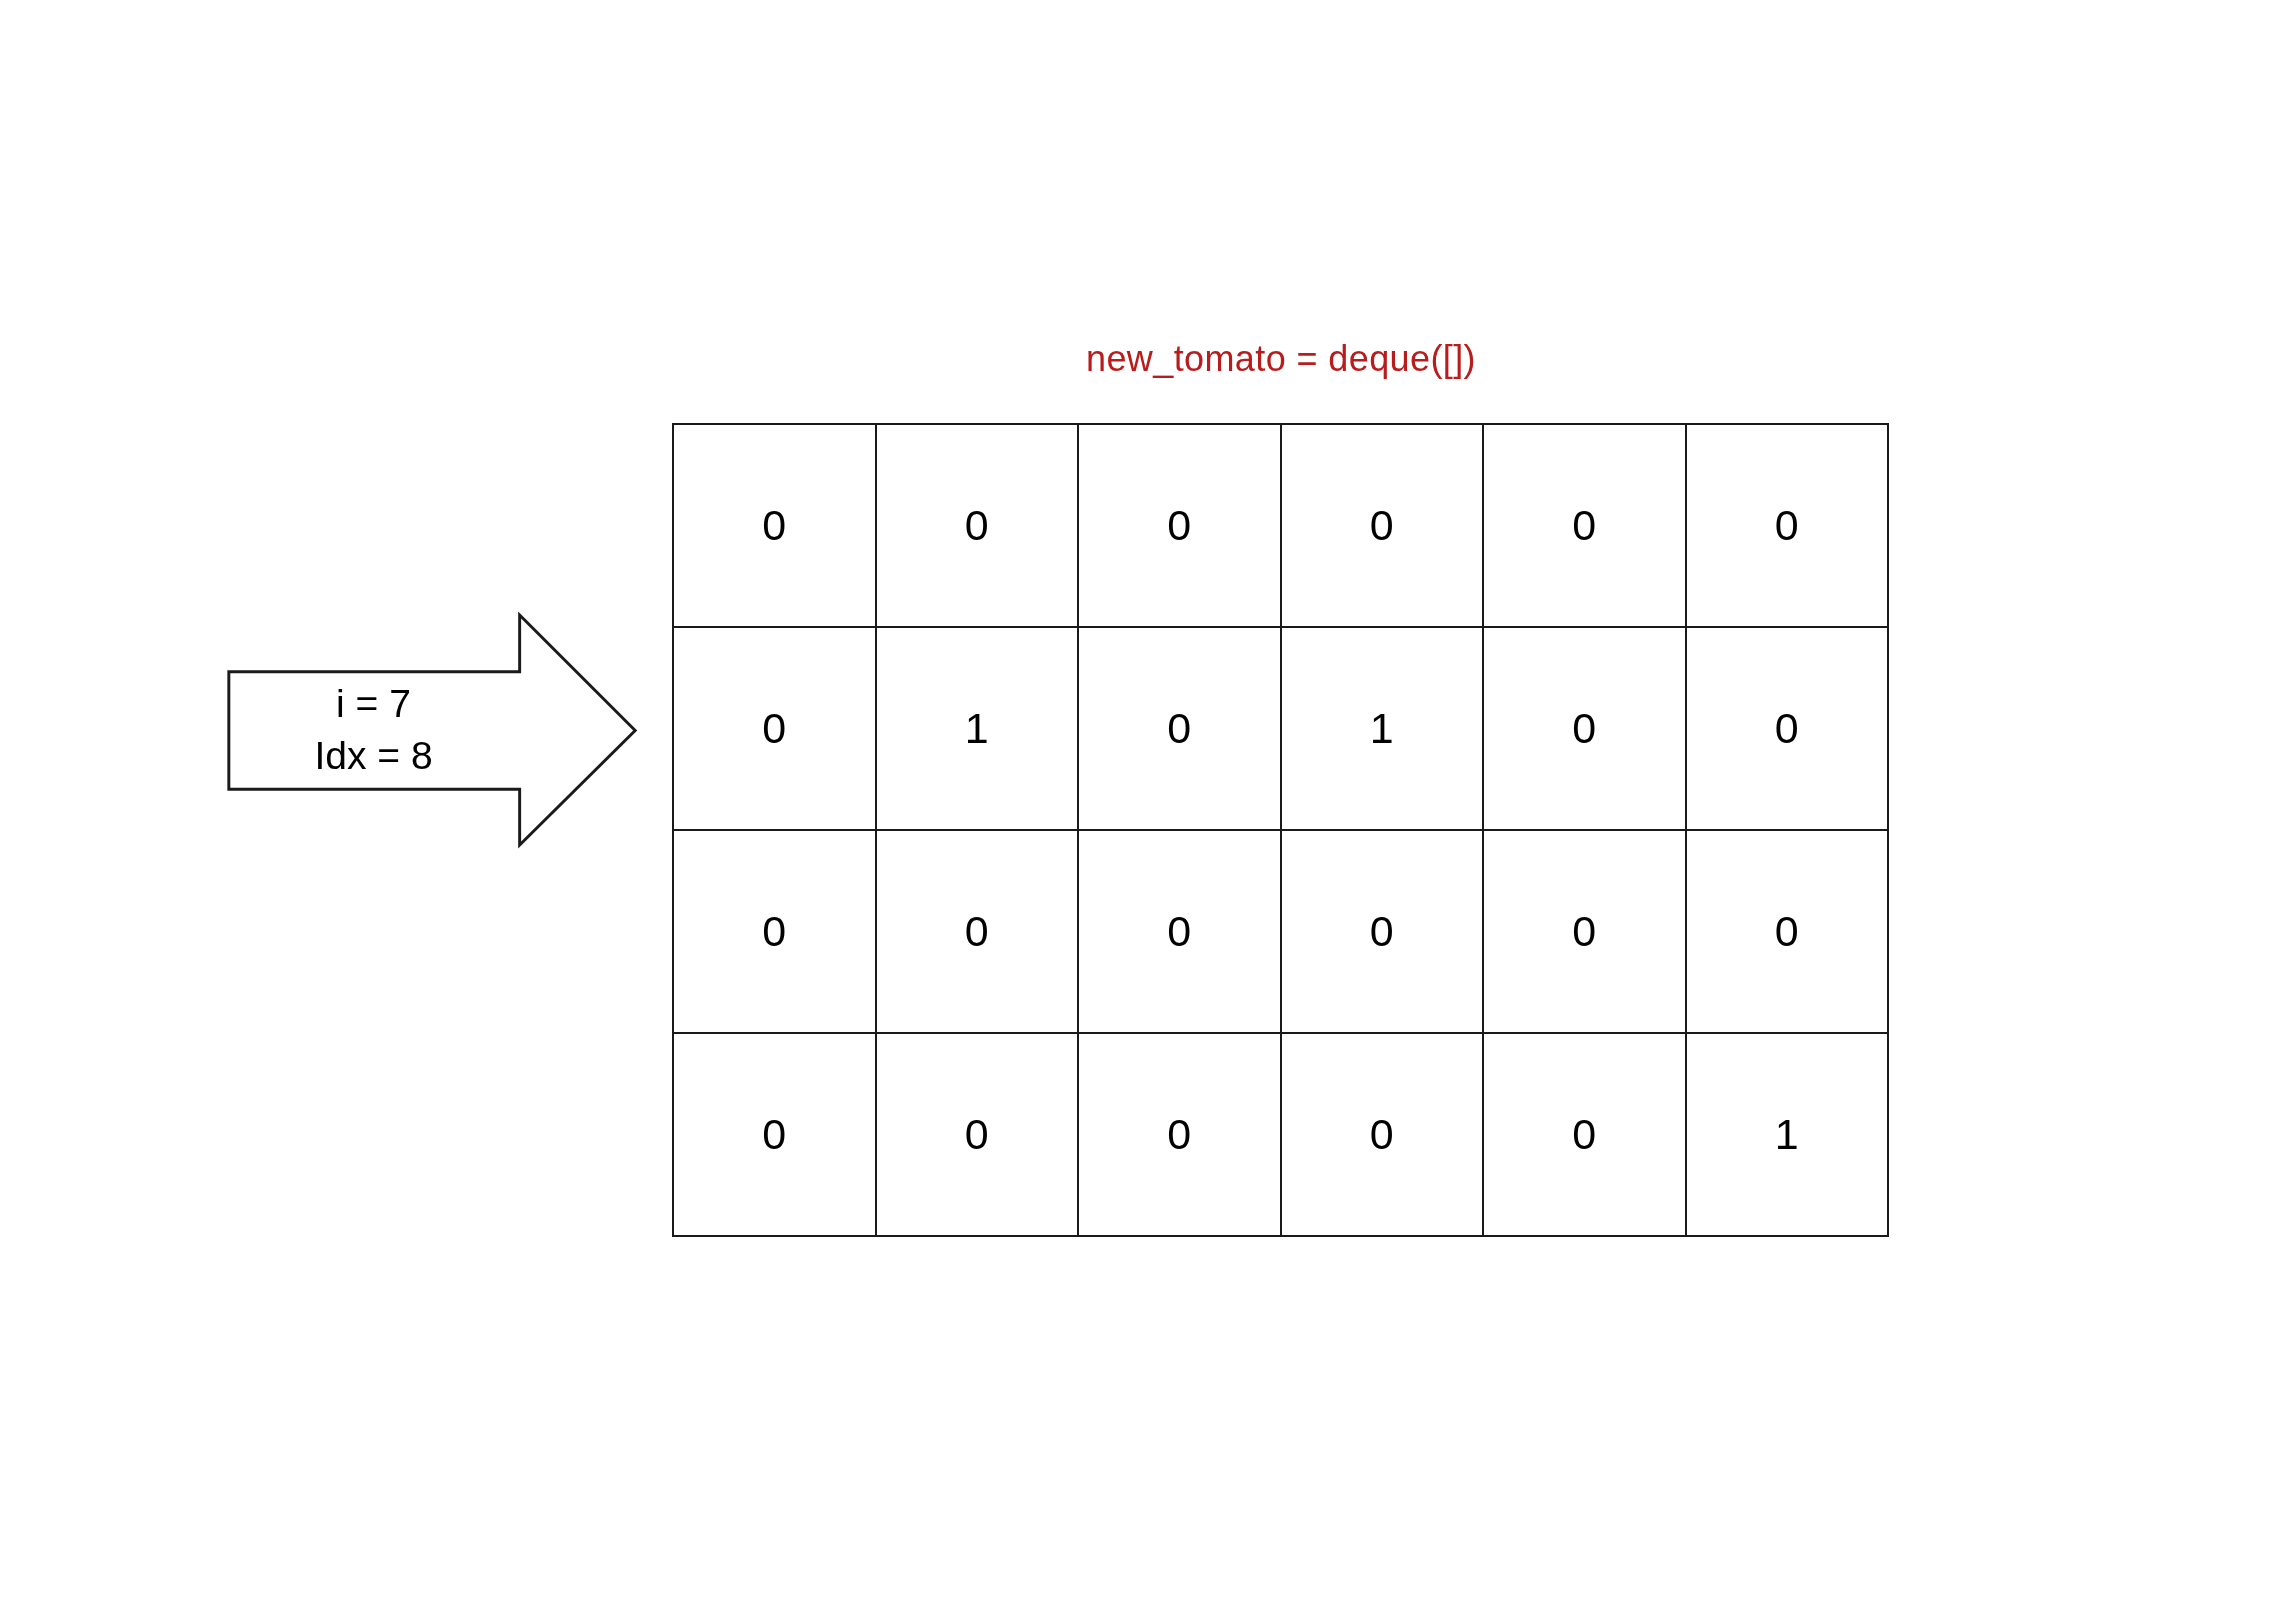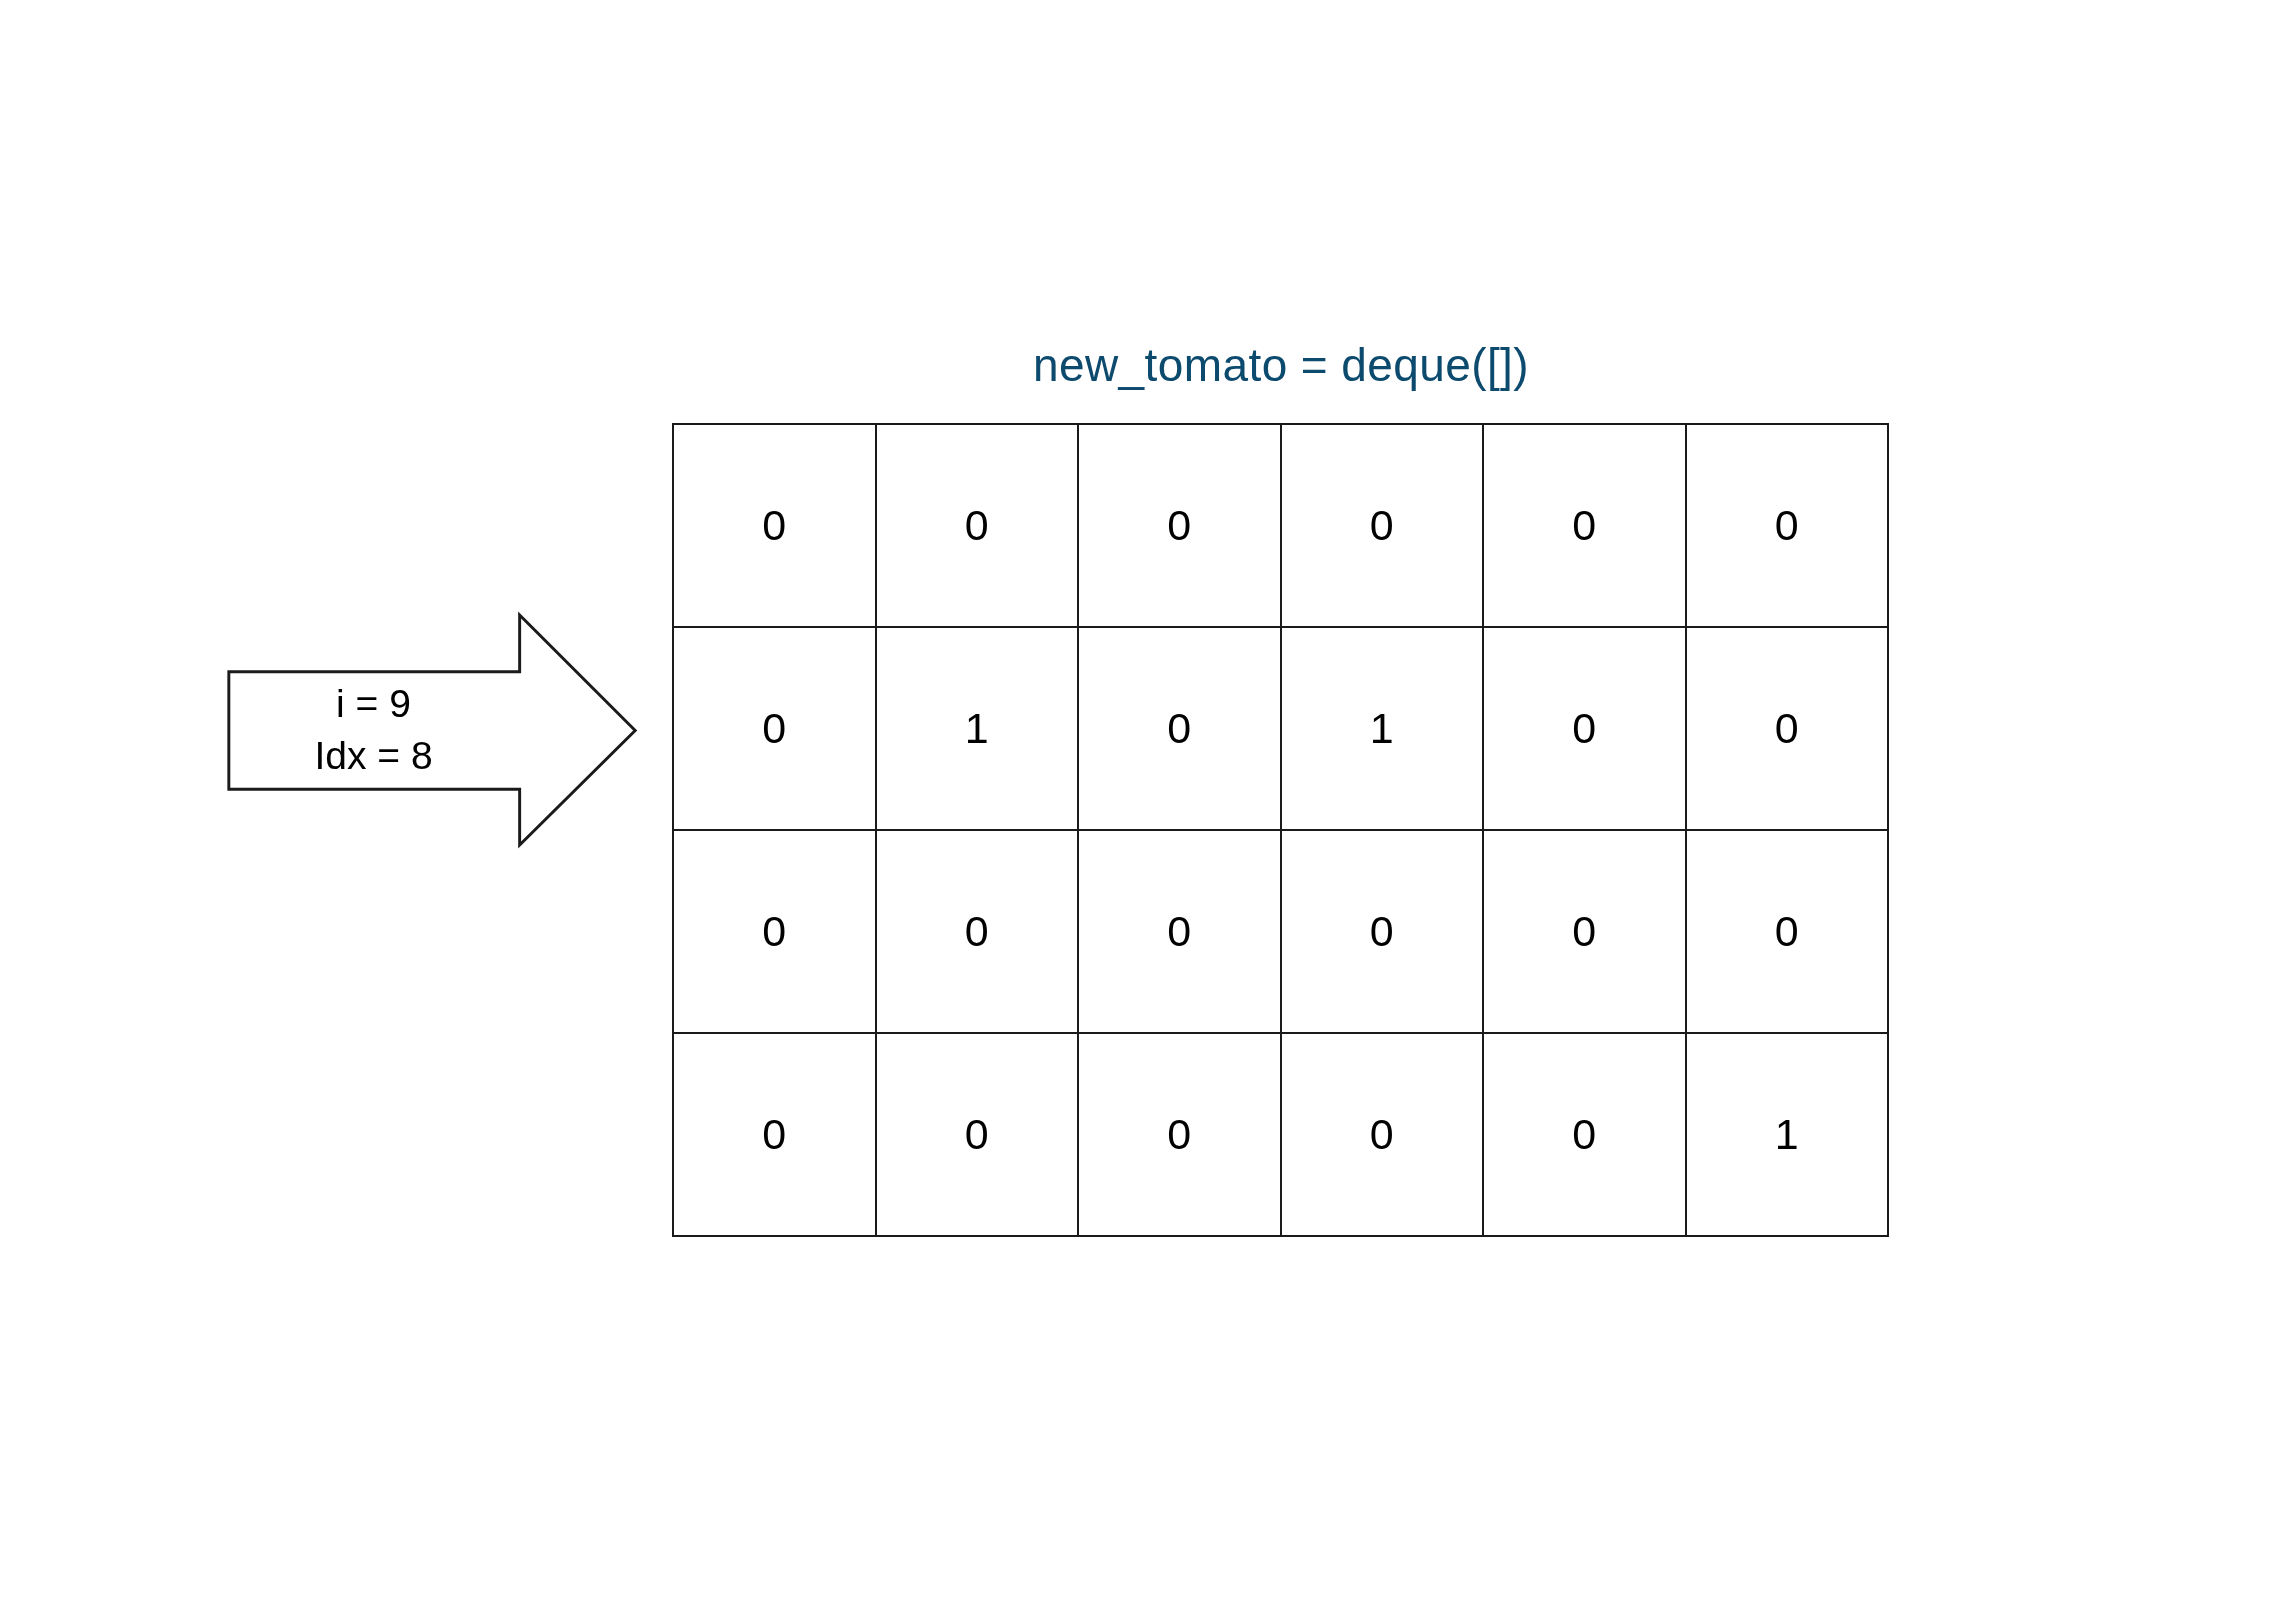--- a/index.html
+++ b/index.html
@@ -20,24 +20,24 @@
     overflow: hidden;
   }
 
   
   #grid-title {
     position: absolute;
     left: 672px;
     top: 338px;
     width: 1218px;
     text-align: center;
-    font-size: 46px;
+    font-size: 36px;
     font-weight: 400;
     letter-spacing: 0.4px;
-    color: #0c4a6e;
+    color: #b91c1c;
     white-space: nowrap;
   }
 
   
   #grid {
     position: absolute;
     left: 672px;
     top: 423px;
     width: 1217px;
     height: 814px;
@@ -106,21 +106,21 @@
 
   <div id="grid-title">new_tomato = deque([])</div>
 
   <div id="arrow-annotation">
     <svg viewBox="0 0 432 254" xmlns="http://www.w3.org/2000/svg">
       <polygon points="8,67 305,67 305,9 423,127 305,244 305,187 8,187" fill="#ffffff" stroke="#1a1a1a" stroke-width="3" stroke-linejoin="miter"></polygon>
     </svg>
   </div>
 
   <div id="arrow-label">
-    <span class="arrow-label-line">i = 9</span>
+    <span class="arrow-label-line">i = 7</span>
     <span class="arrow-label-line">Idx = 8</span>
   </div>
 
   <div id="grid">
 
     <div class="grid-row">
       <div class="grid-cell">0</div>
       <div class="grid-cell">0</div>
       <div class="grid-cell">0</div>
       <div class="grid-cell">0</div>

